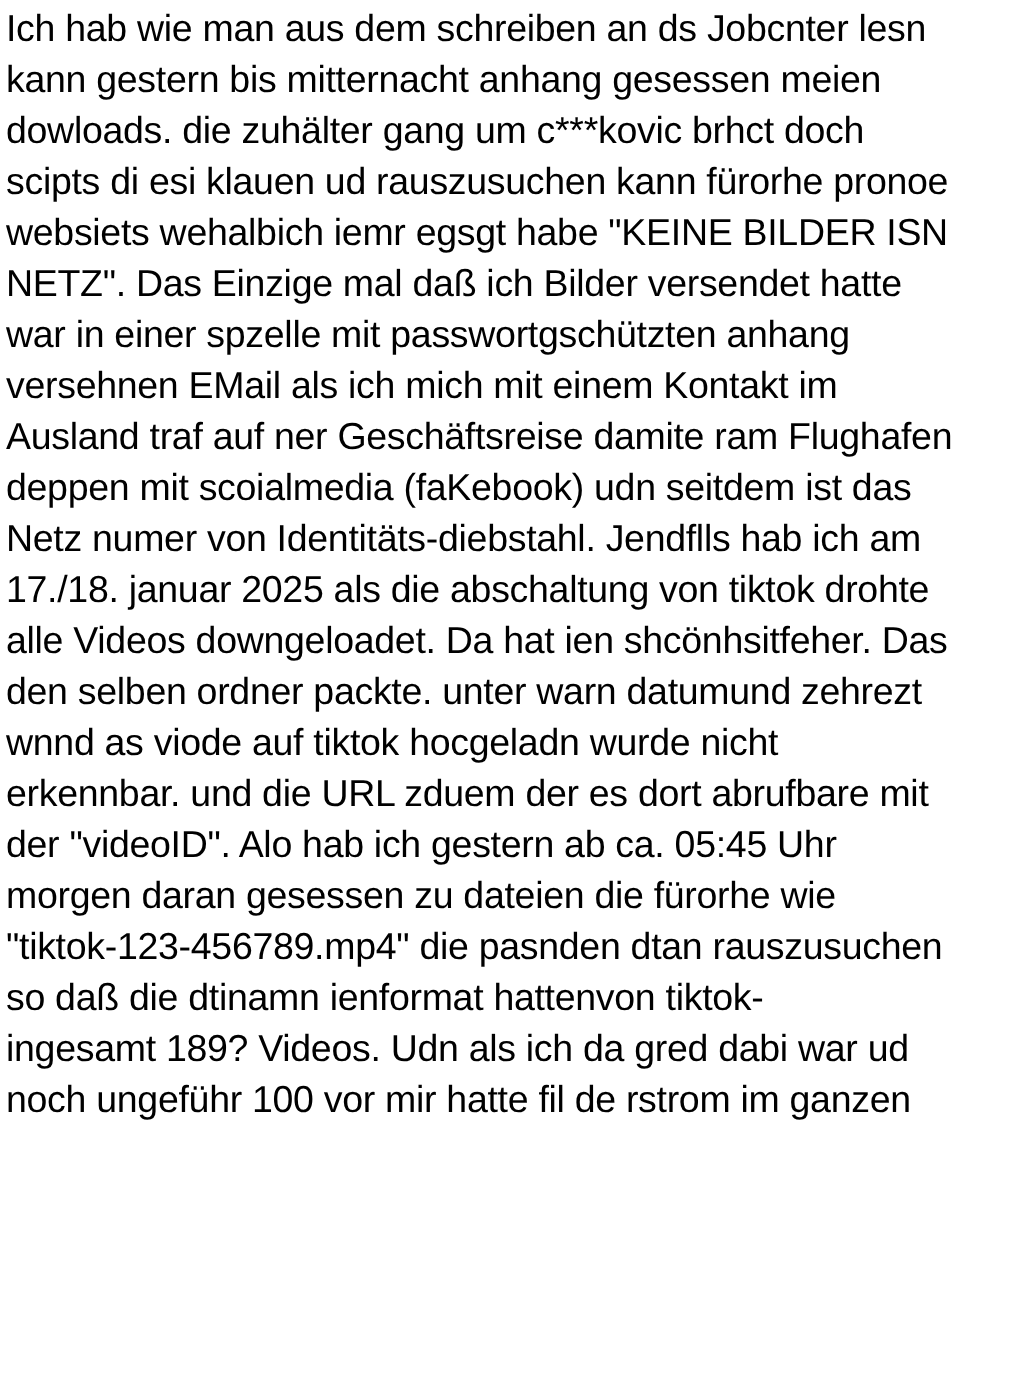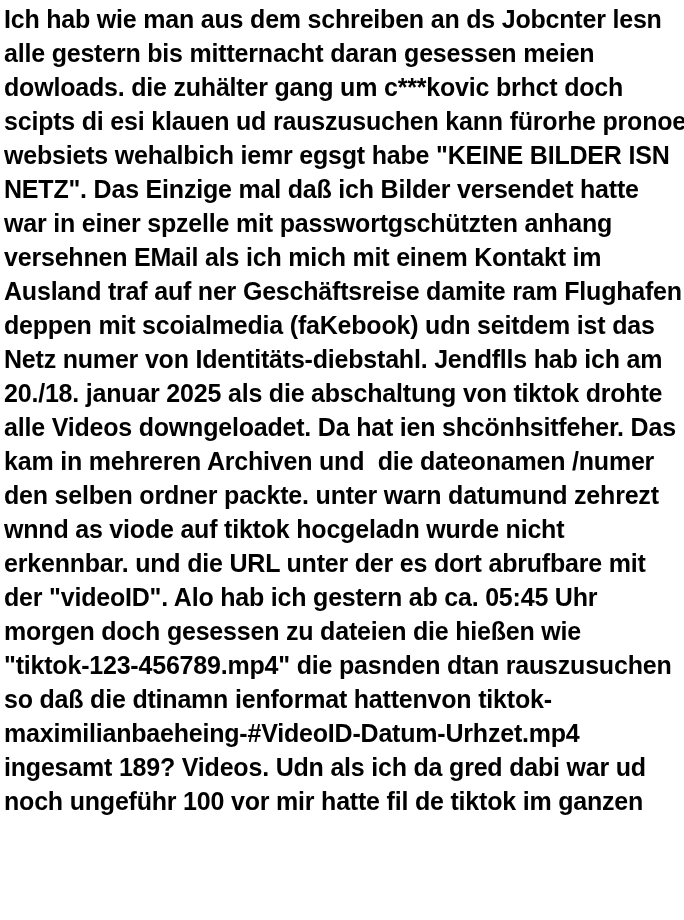--- a/index.html
+++ b/index.html
@@ -6,58 +6,55 @@
     margin: 0;
     padding: 0;
     background: #ffffff;
   }
   .page {
     width: 684px;
     height: 920px;
     background: #ffffff;
     overflow: hidden;
     box-sizing: border-box;
-    font-weight: bold;
   }
   .text-block {
     padding: 2px 0 0 4px;
     font-family: "Liberation Sans", sans-serif;
     font-size: 25px;
     line-height: 34px;
     letter-spacing: -0.2px;
     color: #000000;
   }
   .line {
     white-space: pre; 
     height: 34px;
   }
 </style>
 </head>
 <body>
 
 <div class="page">
   <div class="text-block">
     <div class="line">Ich hab wie man aus dem schreiben an ds Jobcnter lesn</div>
-    <div class="line">alle gestern bis mitternacht daran gesessen meien</div>
+    <div class="line">kann gestern bis mitternacht anhang gesessen meien</div>
     <div class="line">dowloads. die zuhälter gang um c***kovic brhct doch</div>
     <div class="line">scipts di esi klauen ud rauszusuchen kann fürorhe pronoe</div>
     <div class="line">websiets wehalbich iemr egsgt habe "KEINE BILDER ISN</div>
     <div class="line">NETZ". Das Einzige mal daß ich Bilder versendet hatte</div>
     <div class="line">war in einer spzelle mit passwortgschützten anhang</div>
     <div class="line">versehnen EMail als ich mich mit einem Kontakt im</div>
     <div class="line">Ausland traf auf ner Geschäftsreise damite ram Flughafen</div>
     <div class="line">deppen mit scoialmedia (faKebook) udn seitdem ist das</div>
     <div class="line">Netz numer von Identitäts-diebstahl. Jendflls hab ich am</div>
-    <div class="line">20./18. januar 2025 als die abschaltung von tiktok drohte</div>
+    <div class="line">17./18. januar 2025 als die abschaltung von tiktok drohte</div>
     <div class="line">alle Videos downgeloadet. Da hat ien shcönhsitfeher. Das</div>
-    <div class="line">kam in mehreren Archiven und  die dateonamen /numer</div>
     <div class="line">den selben ordner packte. unter warn datumund zehrezt</div>
     <div class="line">wnnd as viode auf tiktok hocgeladn wurde nicht</div>
-    <div class="line">erkennbar. und die URL unter der es dort abrufbare mit</div>
+    <div class="line">erkennbar. und die URL zduem der es dort abrufbare mit</div>
     <div class="line">der "videoID". Alo hab ich gestern ab ca. 05:45 Uhr</div>
-    <div class="line">morgen doch gesessen zu dateien die hießen wie</div>
+    <div class="line">morgen daran gesessen zu dateien die fürorhe wie</div>
     <div class="line">"tiktok-123-456789.mp4" die pasnden dtan rauszusuchen</div>
     <div class="line">so daß die dtinamn ienformat hattenvon tiktok-</div>
-    <div class="line">maximilianbaeheing-#VideoID-Datum-Urhzet.mp4</div>
     <div class="line">ingesamt 189? Videos. Udn als ich da gred dabi war ud</div>
-    <div class="line">noch ungeführ 100 vor mir hatte fil de tiktok im ganzen</div>
+    <div class="line">noch ungeführ 100 vor mir hatte fil de rstrom im ganzen</div>
   </div>
 </div>
 
 </body></html>

